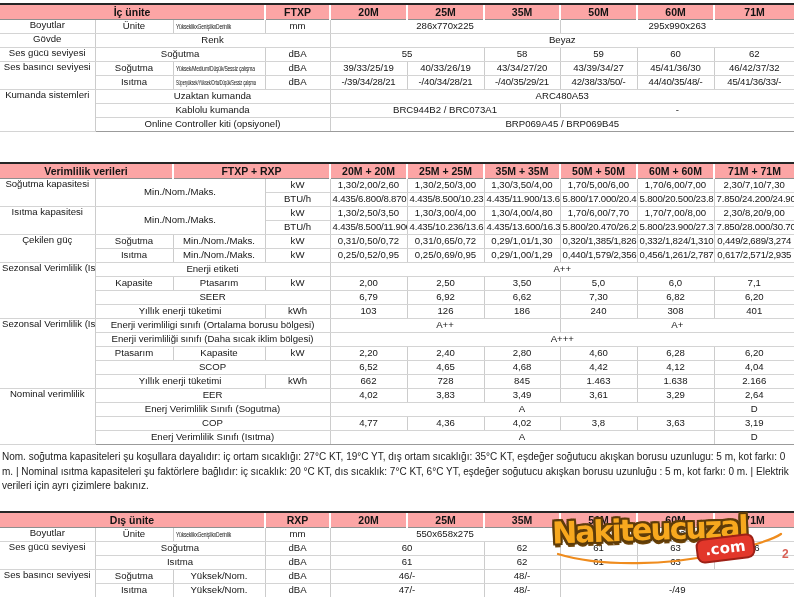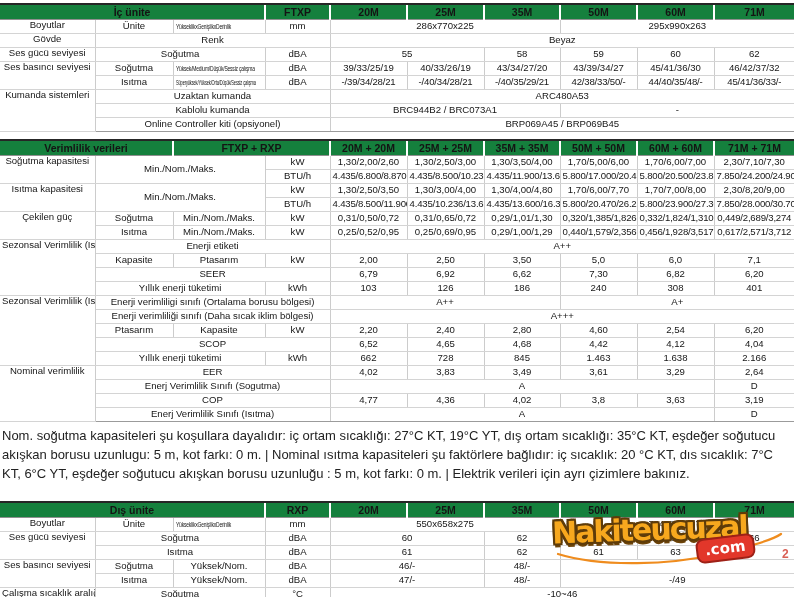--- a/index.html
+++ b/index.html
@@ -1,21 +1,21 @@
 <!DOCTYPE html>
 <html><head>
 <meta charset="utf-8">
 <style>
   html,body{margin:0;padding:0;background:#fff}
   body{width:794px;height:597px;overflow:hidden;font-family:"Liberation Sans",sans-serif;color:#111}
   .page{position:relative;width:794px;height:597px;background:#fff}
 
   table.spec{border-collapse:collapse;table-layout:fixed;width:794px}
   table.spec th{
-    background:#15803d;font-weight:700;font-size:10.5px;height:14px;
+    background:#fca5a5;font-weight:700;font-size:10.5px;height:14px;
     border-top:2px solid #262626;border-bottom:1px solid #8f8f8f;border-left:2px solid #fff;
     padding:0 3px;white-space:nowrap;overflow:hidden;text-align:center;color:#141414}
   table.spec th:first-child{border-left:none}
   th.hl{text-align:left;padding-left:5px;font-size:11px}
   th.hu{text-align:right;padding-right:5px}
 
   table.spec td{
     height:13px;font-size:9.6px;line-height:1.05;padding:0 2px;
     border-bottom:1px solid #d4d4d4;border-right:1px solid #cccccc;
     white-space:nowrap;overflow:hidden;text-align:center;color:#161616}
@@ -27,24 +27,24 @@
         white-space:normal;line-height:1.3;overflow:visible;padding-top:1px}
   td.l2{text-align:left;padding-left:3px;font-size:9.7px}
   td.l3{text-align:left;padding-left:2px}
   td.l3 span{display:inline-block;transform:scaleX(.62);transform-origin:0 50%;
              font-size:8px;letter-spacing:-.3px;white-space:nowrap}
   td.xs span{transform:scaleX(.5)}
   td.u{text-align:right;padding-right:4px;font-size:9.5px}
   td.sm{font-size:8.4px;letter-spacing:-.2px}
 
   #t-indoor{margin-top:3px}
-  #t-efficiency{margin-top:7px}
+  #t-efficiency{margin-top:30px}
   #t-outdoor{margin-top:17px}
 
-  .footnote{margin:5px 2px 0 2px;font-size:13px;line-height:1.45;color:#222;width:790px}
+  .footnote{margin:5px 2px 0 2px;font-size:10px;line-height:1.45;color:#222;width:790px}
 
   .watermark{position:absolute;left:548px;top:504px;width:246px;height:64px;z-index:5;pointer-events:none}
   .wm-swoosh{position:absolute;left:0;top:0;width:246px;height:64px}
   .wm-text{position:absolute;left:4px;top:5px;font-family:"DejaVu Sans",sans-serif;
     font-size:30px;font-weight:700;letter-spacing:-2px;color:#f7a81e;transform:rotate(-2deg);
     text-shadow:2px 0 0 #5e3c0a,-2px 0 0 #5e3c0a,0 2px 0 #5e3c0a,0 -2px 0 #5e3c0a,
       2px 2px 0 #5e3c0a,-2px 2px 0 #5e3c0a,2px -2px 0 #5e3c0a,-2px -2px 0 #5e3c0a,0 4px 0 #6d4409}
   .wm-badge{position:absolute;left:148px;top:29px;background:#e2372a;color:#fff;
     font-family:"DejaVu Sans",sans-serif;font-weight:700;font-size:15px;padding:1px 7px 2px 7px;
     border-radius:8px;transform:rotate(-7deg);border:2px solid #9e2117}
@@ -221,22 +221,22 @@
           <td class="sm">0,449/2,689/3,274</td>
         </tr>
         <tr>
           <td class="l2">Isıtma</td>
           <td class="l2">Min./Nom./Maks.</td>
           <td class="u">kW</td>
           <td class="v">0,25/0,52/0,95</td>
           <td class="v">0,25/0,69/0,95</td>
           <td class="v">0,29/1,00/1,29</td>
           <td class="sm">0,440/1,579/2,356</td>
-          <td class="sm">0,456/1,928/3,517</td>
-          <td class="sm">0,617/2,571/3,712</td>
+          <td class="sm">0,456/1,261/2,787</td>
+          <td class="sm">0,617/2,571/2,935</td>
         </tr>
         <tr class="g">
           <td rowspan="4" class="l1">Sezonsal Verimlilik (Isıtma)</td>
           <td colspan="3" class="l2">Enerji etiketi</td>
           <td colspan="6" class="v">A++</td>
         </tr>
         <tr>
           <td class="l2">Kapasite</td>
           <td class="l2">Ptasarım</td>
           <td class="u">kW</td>
@@ -277,21 +277,21 @@
           <td colspan="6" class="v">A+++</td>
         </tr>
         <tr>
           <td class="l2">Ptasarım</td>
           <td class="l2">Kapasite</td>
           <td class="u">kW</td>
           <td class="v">2,20</td>
           <td class="v">2,40</td>
           <td class="v">2,80</td>
           <td class="v">4,60</td>
-          <td class="v">2,54</td>
+          <td class="v">6,28</td>
           <td class="v">6,20</td>
         </tr>
         <tr>
           <td colspan="3" class="l2">SCOP</td>
           <td class="v">6,52</td>
           <td class="v">4,65</td>
           <td class="v">4,68</td>
           <td class="v">4,42</td>
           <td class="v">4,12</td>
           <td class="v">4,04</td>

